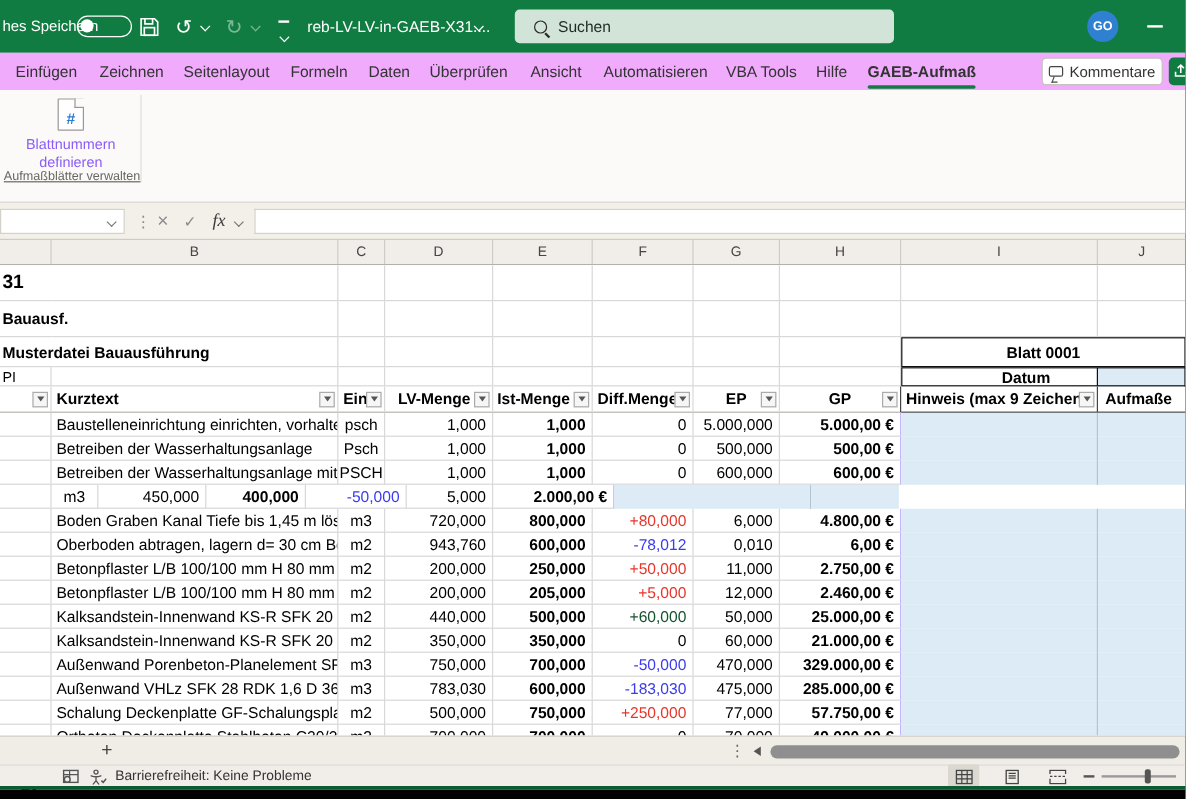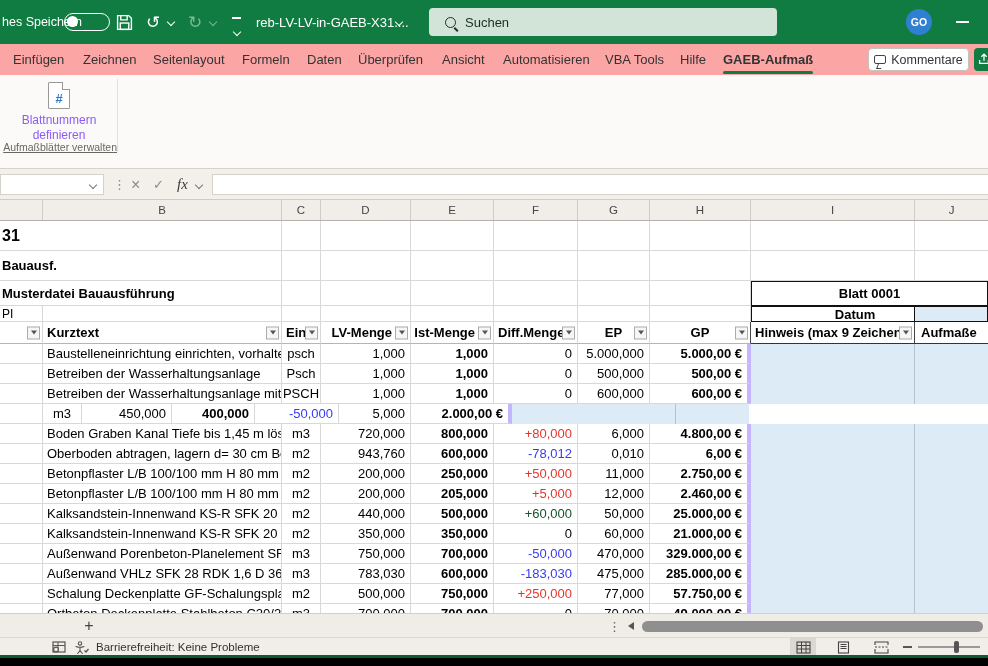--- a/index.html
+++ b/index.html
@@ -13,29 +13,29 @@
   .tb-label { font-size:12.5px; color:#fff; white-space:nowrap; }
   .toggle { position:absolute; left:64px; top:13px; width:46px; height:18px; border:1.6px solid #fff; border-radius:9px; }
   .toggle .knob { position:absolute; left:2px; top:2px; width:11px; height:11px; border-radius:50%; background:#fff; }
   .tb-glyph { font-size:17px; line-height:1; color:#fff; }
   .dim { opacity:.45; }
   .chv { display:inline-block; width:6px; height:6px; border-right:1.4px solid #fff; border-bottom:1.4px solid #fff; transform:rotate(45deg); }
   .chv-dark { border-color:#777; }
   .ribbon-opt { position:absolute; left:232px; top:17px; width:10px; text-align:center; }
   .ribbon-opt .bar { display:block; width:9px; height:1.6px; background:#fff; margin-bottom:2px; }
   .filename { position:absolute; left:256px; top:0; height:44px; display:flex; align-items:center; font-size:13px; color:#fff; }
-  .searchbox { position:absolute; left:429px; top:8px; width:348px; height:28px; background:#d2e3d8; border-radius:4px; display:flex; align-items:center; padding-left:16px; }
+  .searchbox { position:absolute; left:429px; top:8px; width:316px; height:28px; background:#d2e3d8; border-radius:4px; display:flex; align-items:center; padding-left:16px; }
   .searchbox .mag { width:11px; height:11px; border:1.6px solid #2a2a2a; border-radius:50%; position:relative; margin-right:9px; }
   .searchbox .mag::after { content:""; position:absolute; left:9px; top:9px; width:5px; height:1.6px; background:#2a2a2a; transform:rotate(45deg); transform-origin:0 0; }
   .searchbox .stext { font-size:13px; color:#1d2b22; }
   .avatar { position:absolute; left:906px; top:9px; width:26px; height:26px; border-radius:50%; background:#2f80d0; color:#fff; font-size:10.5px; font-weight:bold; display:flex; align-items:center; justify-content:center; }
   .minimize { position:absolute; left:956px; top:21px; width:13px; height:1.8px; background:#fff; }
 
   
-  .tabrow { position:absolute; left:0; top:44px; width:988px; height:31px; background:#fca5a5; }
+  .tabrow { position:absolute; left:0; top:44px; width:988px; height:31px; background:#f0abfc; }
   .rtab { position:absolute; top:0; height:31px; display:flex; align-items:center; font-size:13px; color:#333; white-space:nowrap; }
   .rtab.active { font-weight:bold; }
   .rtab.active::after { content:""; position:absolute; left:0; right:0; bottom:1px; height:3px; background:#107C41; border-radius:2px; }
   .comments-btn { position:absolute; left:868px; top:4px; width:101px; height:23px; background:#fff; border:1px solid #c6c3be; border-radius:4px; display:flex; align-items:center; justify-content:center; gap:5px; font-size:12.5px; color:#333; }
   .bubble { width:12px; height:9px; border:1.3px solid #444; border-radius:2px; position:relative; }
   .bubble::after { content:""; position:absolute; left:2px; top:8px; width:4px; height:4px; border-left:1.3px solid #444; border-bottom:1.3px solid #444; transform:skewX(-20deg); background:transparent; }
   .share-btn { position:absolute; left:974px; top:4px; width:14px; height:23px; background:#107C41; border-radius:4px 0 0 4px; overflow:hidden; }
   .share-btn svg { margin:4px 0 0 3px; }
 
   
@@ -78,21 +78,21 @@
   .bluehead { width:73px; border:1.5px solid #111; border-left:none; background:#dcebf5; }
   .hdr .c { font-weight:bold; position:relative; border-bottom:1px solid #b8b4af; }
   .hdr .blk { border-bottom:1px solid #333; }
   .hdr .cH { border-right:1px solid #444; }
   .hdr .cI { border-right:1px solid #444; }
   .filterbtn { position:absolute; right:2px; top:50%; transform:translateY(-50%); width:13px; height:13px; background:#f6f6f6; border:1px solid #ababab; display:flex; align-items:center; justify-content:center; }
   .tri { width:0; height:0; border-left:3px solid transparent; border-right:3px solid transparent; border-top:4px solid #555; }
   .hnum { justify-content:flex-end; padding-right:18px; }
   .blu { background:#dcebf5; border-bottom:none; }
   .blu.cI { border-right:1px solid #b3c3cf; }
-  .datarow .cH { border-right:4px solid #c4b5fd; }
+  .datarow .cH { border-right:1px solid #c4b5fd; }
 
   
   .tabbar { position:absolute; left:0; top:613px; width:988px; height:24px; background:#f0ece6; border-top:1px solid #d3cfc9; }
   .sheettab { position:absolute; left:6px; top:0; width:38px; height:24px; display:flex; align-items:center; justify-content:center; font-size:13px; font-weight:bold; color:#1e1e1e;margin-top:28px; }
   .sheettab::after { content:""; position:absolute; left:5px; right:5px; bottom:0; height:3px; background:#107C41; }
   .addsheet { position:absolute; left:78px; top:0; width:22px; height:24px; display:flex; align-items:center; justify-content:center; font-size:16px; color:#444; }
   .tb-dots { position:absolute; left:608px; top:0; height:24px; display:flex; align-items:center; color:#666; font-size:13px; }
   .scroll-left { position:absolute; left:628px; top:8px; width:0; height:0; border-top:4px solid transparent; border-bottom:4px solid transparent; border-right:6px solid #555; }
   .hthumb { position:absolute; left:642px; top:7px; width:341px; height:11px; border-radius:5.5px; background:#8f8f8f; }
 

